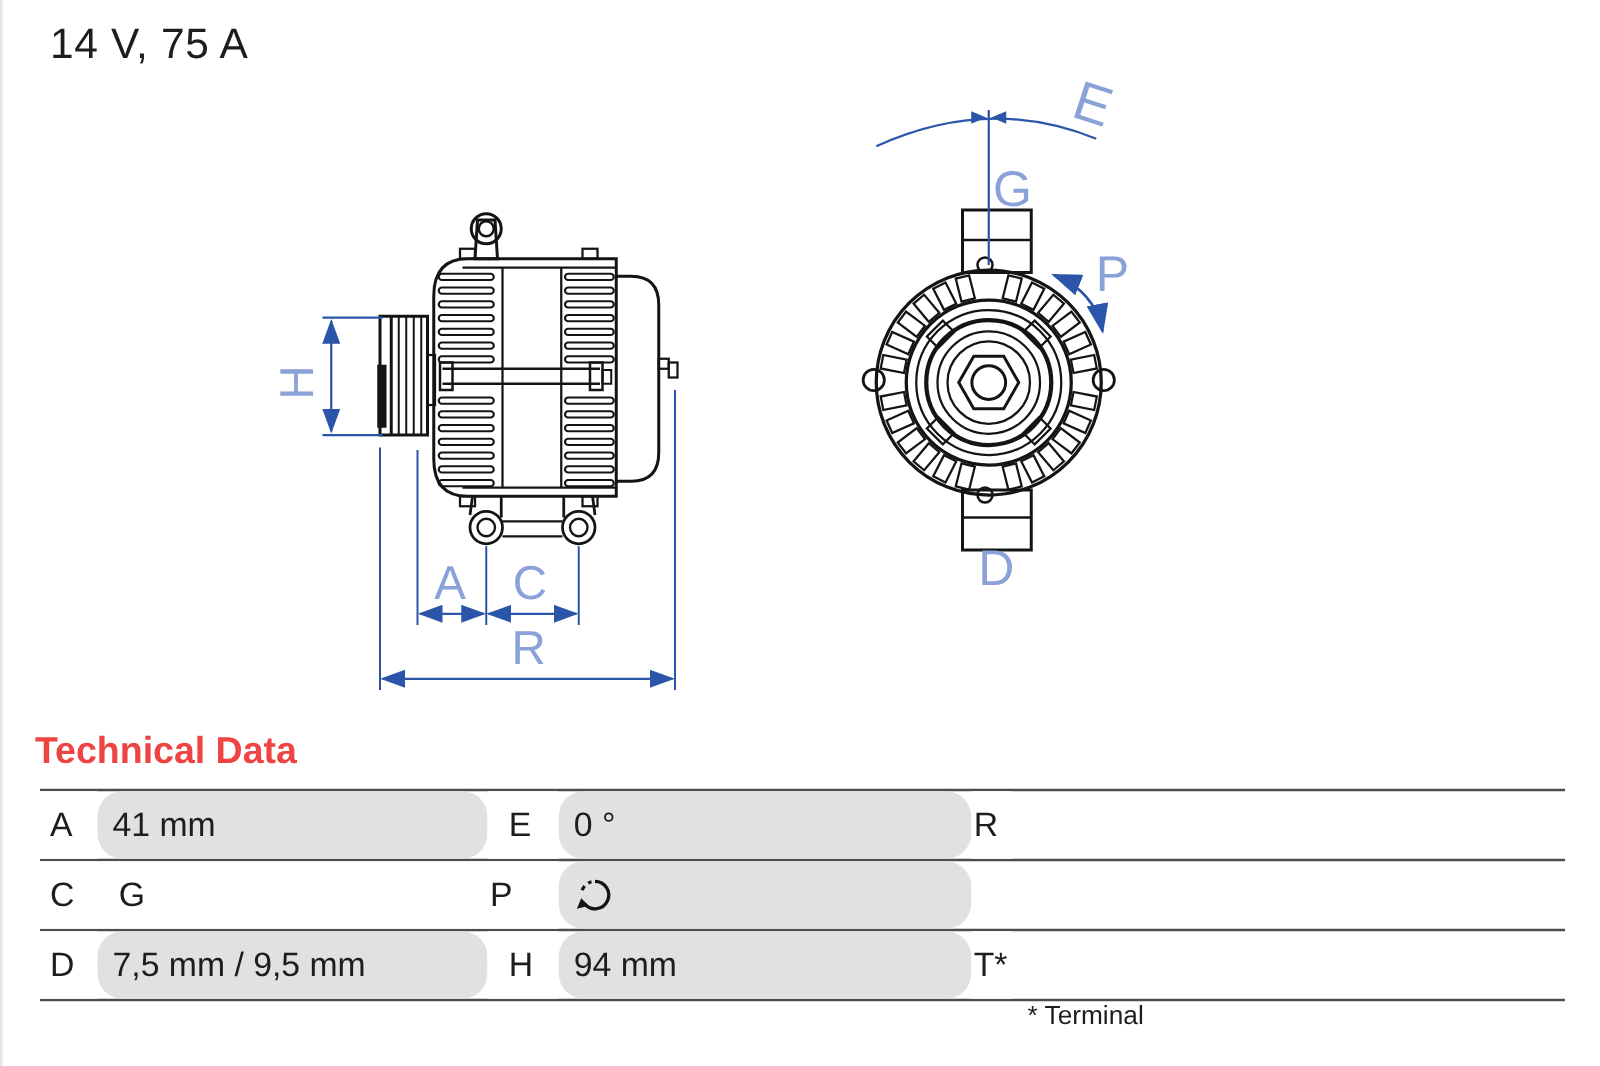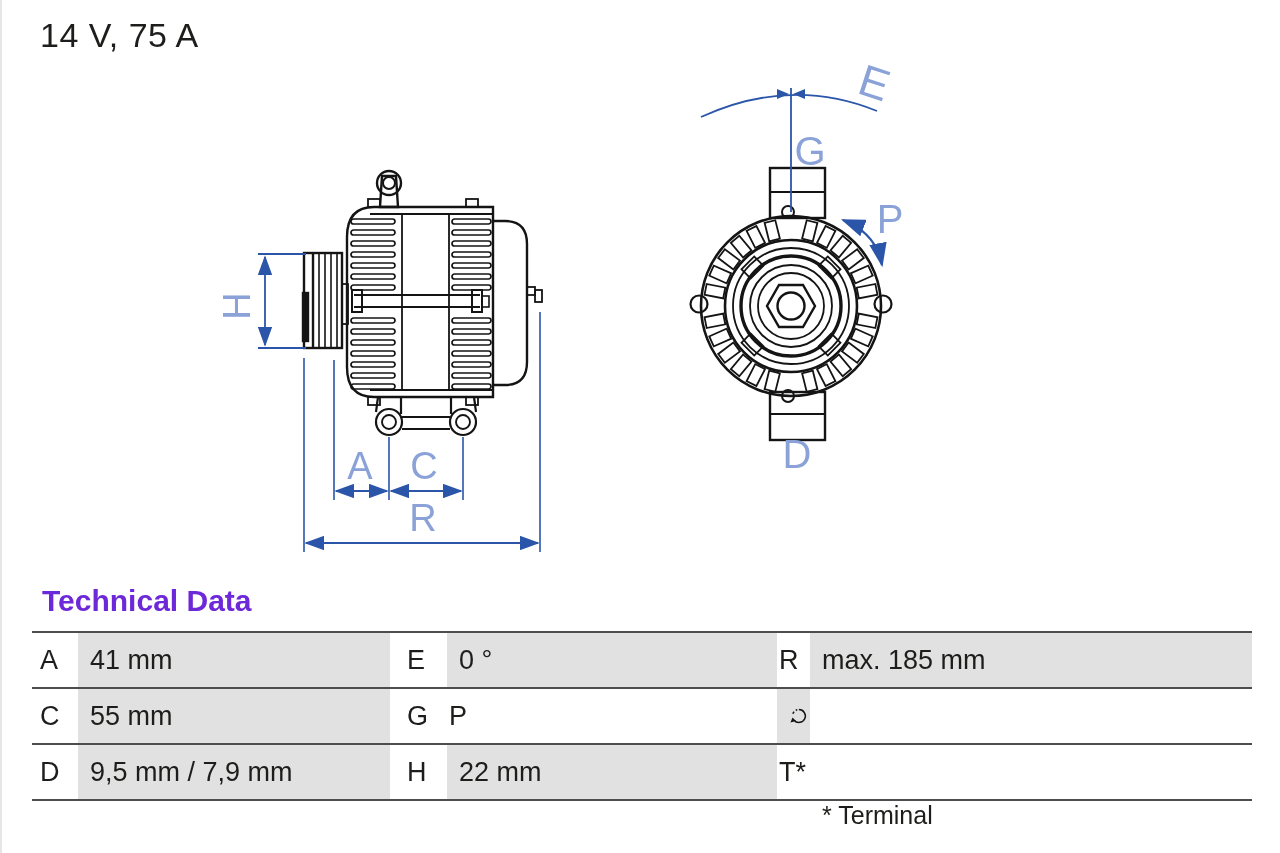--- a/index.html
+++ b/index.html
@@ -10,37 +10,37 @@
   }
   .title{
     position:absolute;left:38px;top:16px;font-size:34px;font-weight:400;
     letter-spacing:0.5px;color:#1d1d1b;
   }
   svg.diagram{position:absolute;left:0;top:0;}
   .blk{stroke:#141414;fill:none;}
   .blu{stroke:#2b55a8;fill:none;}
   .lbl{fill:#8aa2d8;font-family:"Liberation Sans",sans-serif;font-weight:400;}
   .tech-heading{
-    position:absolute;left:40px;top:584px;font-size:30px;font-weight:bold;color:#6d28d9;
+    position:absolute;left:26px;top:584px;font-size:30px;font-weight:bold;color:#ef4444;
   }
   .tech-table{
     position:absolute;left:30px;top:631px;width:1225px;
     border-top:2px solid #4d4d4d;font-size:27px;
   }
   .trow{
     display:grid;grid-template-columns:46px 312px 57px 330px 33px 447px;
     height:54px;border-bottom:2px solid #4d4d4d;
   }
   .kcell{background:#fff;display:flex;align-items:center;}
   .k1{padding-left:8px;}
   .k2{padding-left:17px;}
   .k3{padding-left:2px;}
-  .vcell{background:#e1e1e1;display:flex;align-items:center;padding-left:12px;}
+  .vcell{background:#e1e1e1;display:flex;align-items:center;padding-left:12px;border-radius:20px;}
   .footnote{
-    position:absolute;left:820px;top:801px;font-size:25px;color:#1d1d1b;
+    position:absolute;left:820px;top:801px;font-size:21px;color:#1d1d1b;
   }
   .roticon{display:block;}
 </style>
 </head>
 <body>
 
 <div class="page">
 
   <div class="title">14 V, 75 A</div>
 
@@ -244,39 +244,37 @@
 
   <div class="tech-heading">Technical Data</div>
 
   <div class="tech-table">
     <div class="trow">
       <div class="kcell k1">A</div>
       <div class="vcell">41 mm</div>
       <div class="kcell k2">E</div>
       <div class="vcell">0 °</div>
       <div class="kcell k3">R</div>
-      <div class="vcell">max. 185 mm</div>
     </div>
     <div class="trow">
       <div class="kcell k1">C</div>
-      <div class="vcell">55 mm</div>
       <div class="kcell k2">G</div>
       <div class="kcell k3">P</div>
       <div class="vcell">
         <svg class="roticon" width="36" height="34" viewBox="0 0 36 34">
           <path d="M17,6 A11,11 0 1 1 8.6,24.1" fill="none" stroke="#141414" stroke-width="2.6"></path>
           <path d="M6.7,13.2 A11,11 0 0 1 14.2,6.4" fill="none" stroke="#141414" stroke-width="2.6" stroke-dasharray="4 3.5"></path>
           <polygon points="2.5,28 12,25.5 6,19.5" fill="#141414"></polygon>
         </svg>
       </div>
     </div>
     <div class="trow">
       <div class="kcell k1">D</div>
-      <div class="vcell">9,5 mm / 7,9 mm</div>
+      <div class="vcell">7,5 mm / 9,5 mm</div>
       <div class="kcell k2">H</div>
-      <div class="vcell">22 mm</div>
+      <div class="vcell">94 mm</div>
       <div class="kcell k3">T*</div>
     </div>
   </div>
 
   <div class="footnote">* Terminal</div>
 
 </div>
 
 </body></html>

